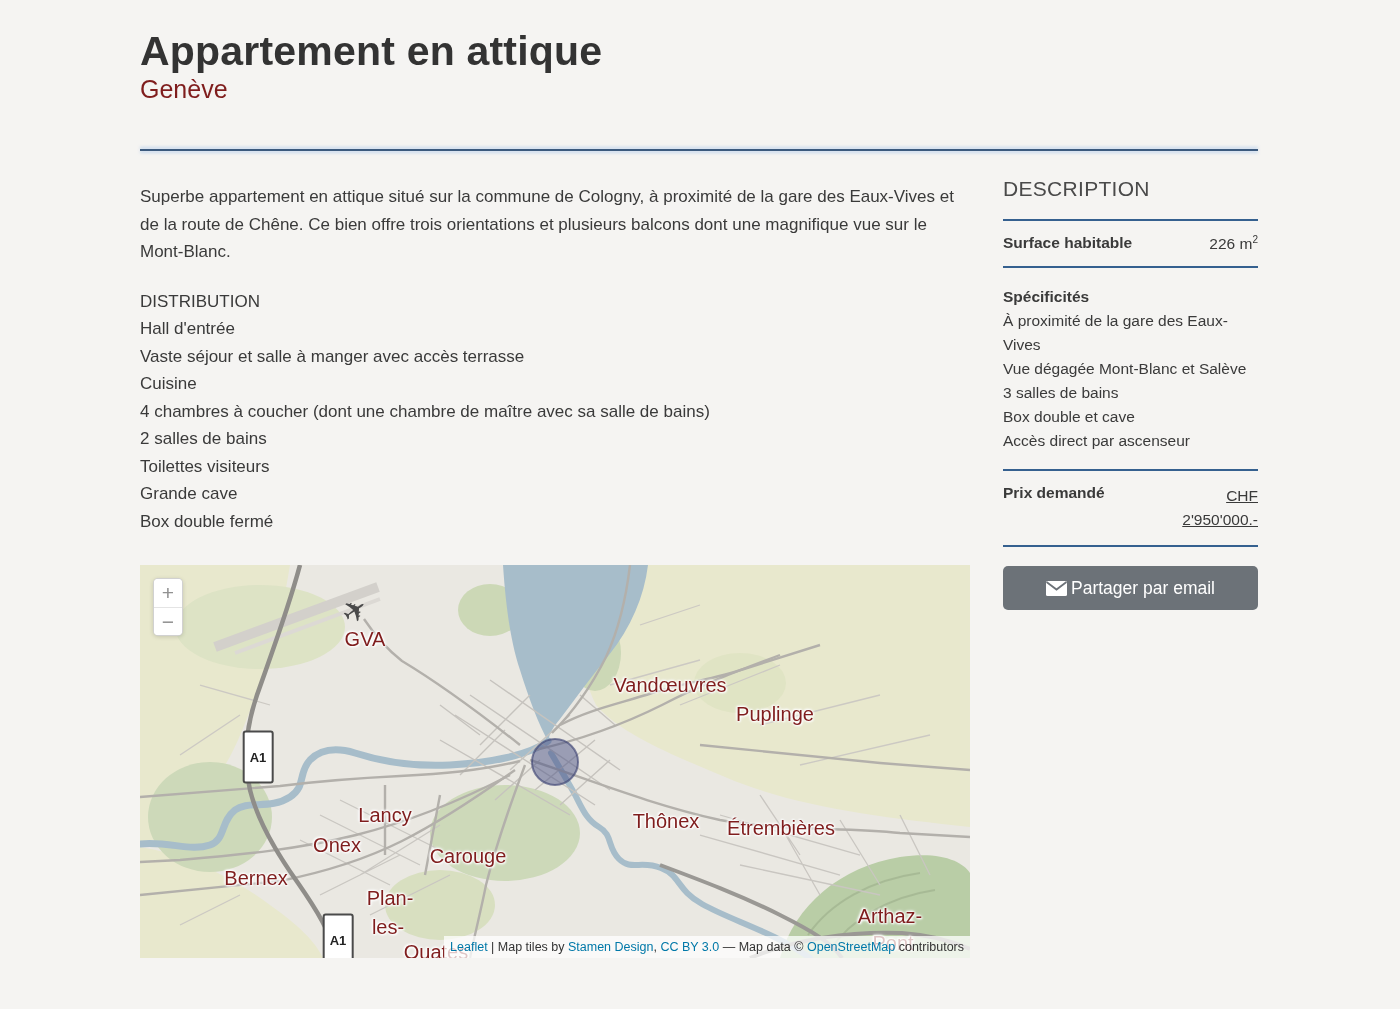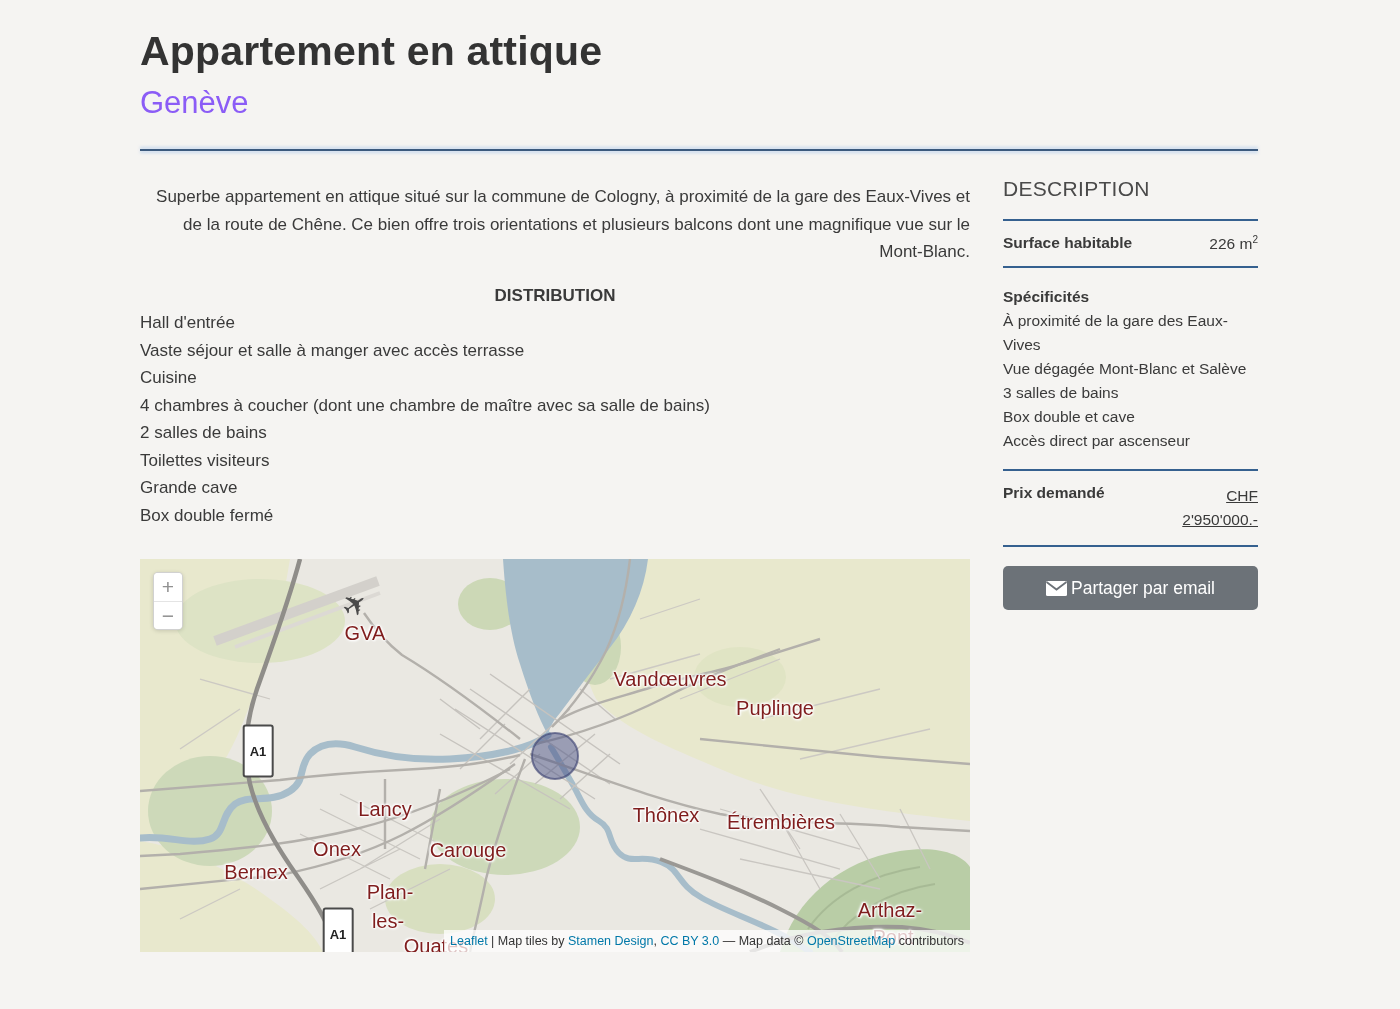--- a/index.html
+++ b/index.html
@@ -9,31 +9,31 @@
     color: #3a3a3a;
     width: 1400px; height: 1009px;
     position: relative;
     overflow: hidden;
   }
   .page { position: absolute; inset: 0; }
 
   
   .header { position: absolute; left: 140px; top: 28px; width: 1118px; }
   .page-title { font-size: 41px; font-weight: 600; letter-spacing: 0.2px; color: #333; }
-  .page-subtitle { font-size: 31px; font-weight: 500; color: #8b5cf6; margin-top: 10px; }
+  .page-subtitle { font-size: 25px; font-weight: 500; color: #7f1d1d; }
   .top-divider {
     position: absolute; left: 140px; top: 149px; width: 1118px; height: 0;
     border-top: 2px solid #3c5a7e;
     box-shadow: 0 -2px 3px rgba(160,195,235,.6), 0 2px 3px rgba(160,195,235,.6);
   }
 
   
   .main-col { position: absolute; left: 140px; top: 183px; width: 830px; font-size: 17px; line-height: 27.5px; }
-  .intro { margin-bottom: 16px; text-align: right; }
-  .dist-heading { font-weight: bold; text-align: center; }
+  .intro { margin-bottom: 22px; }
+  .dist-heading { font-weight: normal; }
   .dist-line { }
 
   
   .map-box {
     position: relative; width: 830px; height: 393px; margin-top: 30px;
     background: #eae8e2; overflow: hidden;
   }
   .map-svg { position: absolute; left: 0; top: 0; }
   .map-label {
     position: absolute; transform: translate(-50%, -50%);
@@ -170,21 +170,21 @@
 
         <circle cx="415" cy="197" r="23" fill="#4a5285" fill-opacity="0.5" stroke="#3d4473" stroke-opacity="0.65" stroke-width="2"></circle>
       </svg>
 
       <div>
           <span class="map-label plane" style="left: 215px; top: 46px; transform: translate(-50%, -50%) rotate(-35deg);">✈</span>
           <span class="map-label" style="left: 225px; top: 75px;">GVA</span>
           <span class="map-label" style="left: 530px; top: 121px;">Vandœuvres</span>
           <span class="map-label" style="left: 635px; top: 150px;">Puplinge</span>
           <span class="map-label" style="left: 245px; top: 251px;">Lancy</span>
-          <span class="map-label" style="left: 197px; top: 291px;">Onex</span>
+          <span class="map-label" style="left: 197px; top: 281px;">Onex</span>
           <span class="map-label" style="left: 116px; top: 314px;">Bernex</span>
           <span class="map-label" style="left: 328px; top: 292px;">Carouge</span>
           <span class="map-label" style="left: 526px; top: 257px;">Thônex</span>
           <span class="map-label" style="left: 641px; top: 264px;">Étrembières</span>
           <span class="map-label" style="left: 250px; top: 334px;">Plan-</span>
           <span class="map-label" style="left: 248px; top: 363px;">les-</span>
           <span class="map-label" style="left: 256px; top: 388px; margin-left: 40px;">Ouates</span>
           <span class="map-label" style="left: 750px; top: 352px;">Arthaz-</span>
           <span class="map-label" style="left: 753px; top: 379px;">Pont</span>
         </div>

